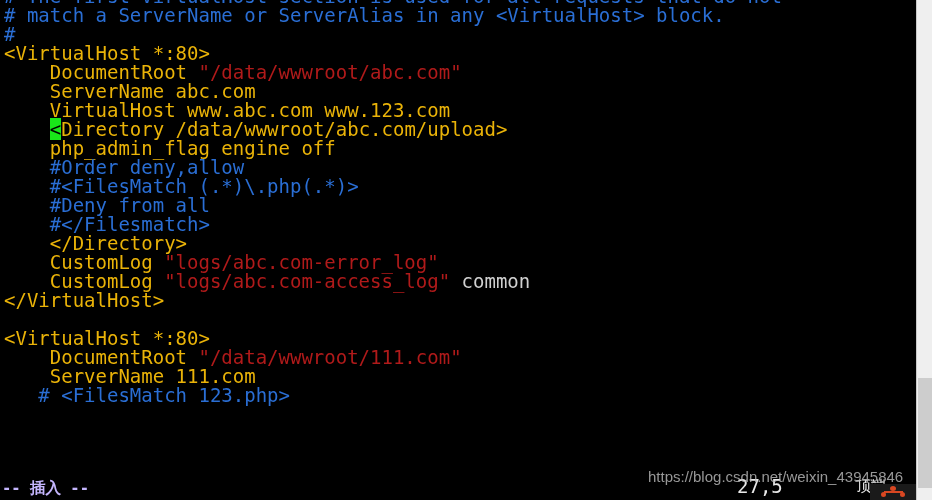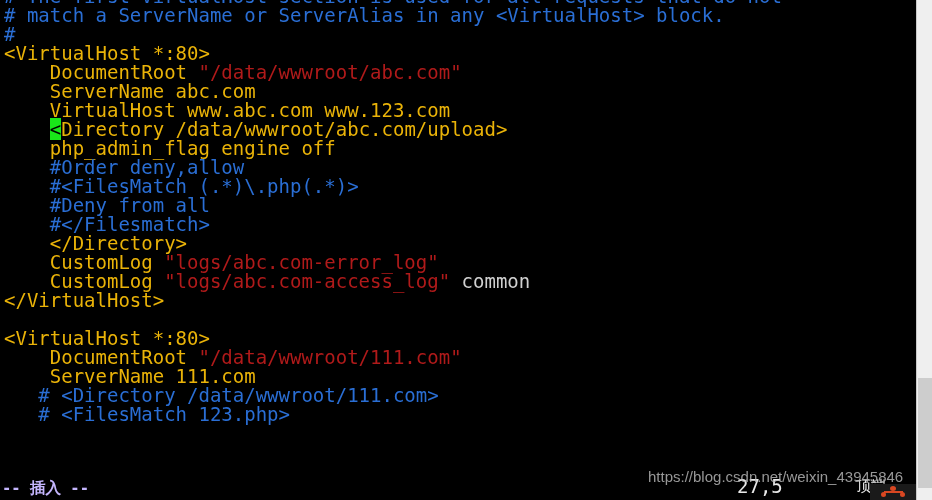--- a/index.html
+++ b/index.html
@@ -168,21 +168,20 @@
       <div class="line"><span class="tok c-comment">    #Deny from all</span></div>
       <div class="line"><span class="tok c-comment">    #&lt;/Filesmatch&gt;</span></div>
       <div class="line"><span class="tok c-default">    &lt;/Directory&gt;</span></div>
       <div class="line"><span class="tok c-default">    CustomLog </span><span class="tok c-string">"logs/abc.com-error_log"</span></div>
       <div class="line"><span class="tok c-default">    CustomLog </span><span class="tok c-string">"logs/abc.com-access_log"</span><span class="tok c-plain"> common</span></div>
       <div class="line"><span class="tok c-default">&lt;/VirtualHost&gt;</span></div>
       <div class="line">&nbsp;</div>
       <div class="line"><span class="tok c-default">&lt;VirtualHost *:80&gt;</span></div>
       <div class="line"><span class="tok c-default">    DocumentRoot </span><span class="tok c-string">"/data/wwwroot/111.com"</span></div>
       <div class="line"><span class="tok c-default">    ServerName 111.com</span></div>
-      <div class="line"><span class="tok c-comment">   # &lt;Directory /data/wwwroot/111.com&gt;</span></div>
       <div class="line"><span class="tok c-comment">   # &lt;FilesMatch 123.php&gt;</span></div>
     </div>
 
   <div id="statusline">
     <span id="status-mode">-- 插入 --</span>
     <span id="status-ruler">27,5</span>
     <span id="status-position">顶端</span>
   </div>
 
 </div>

